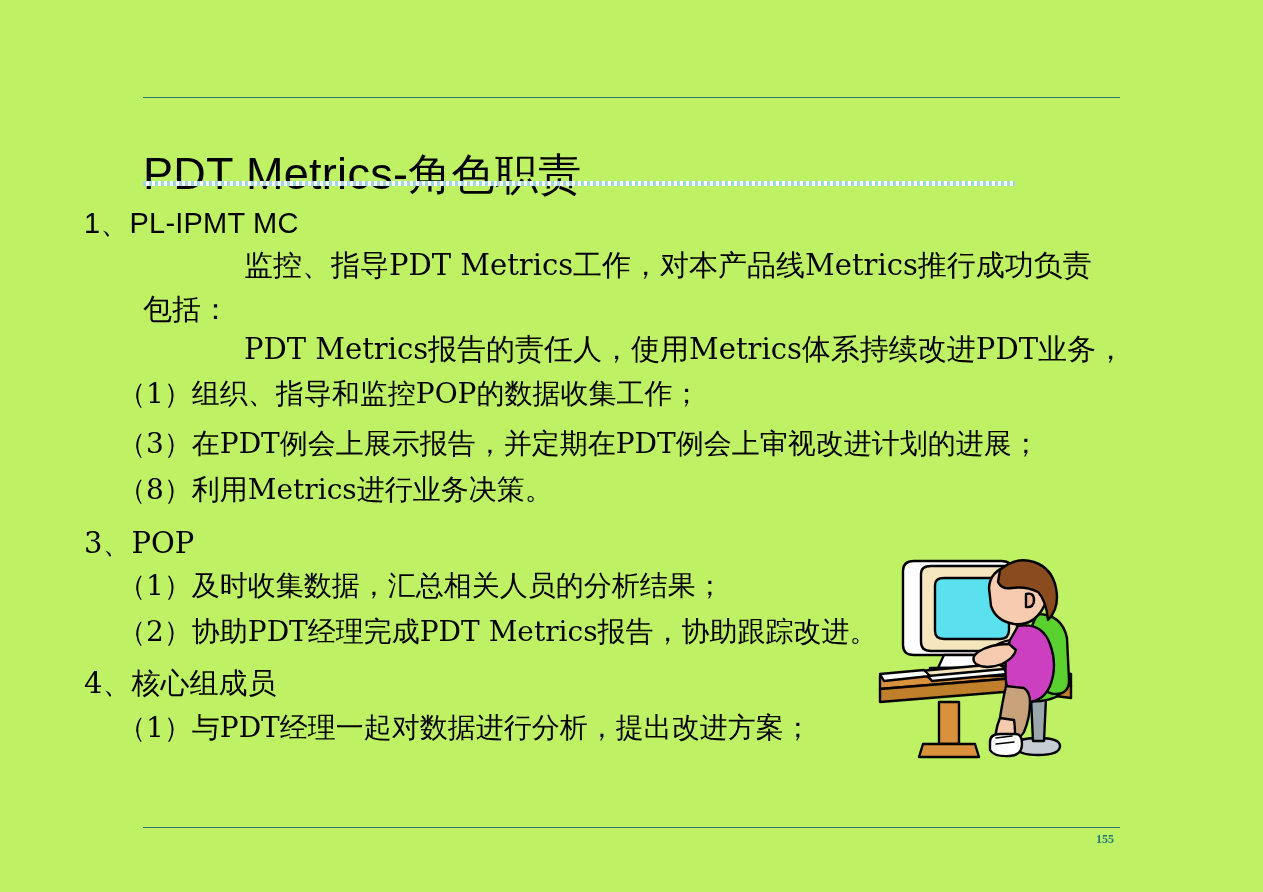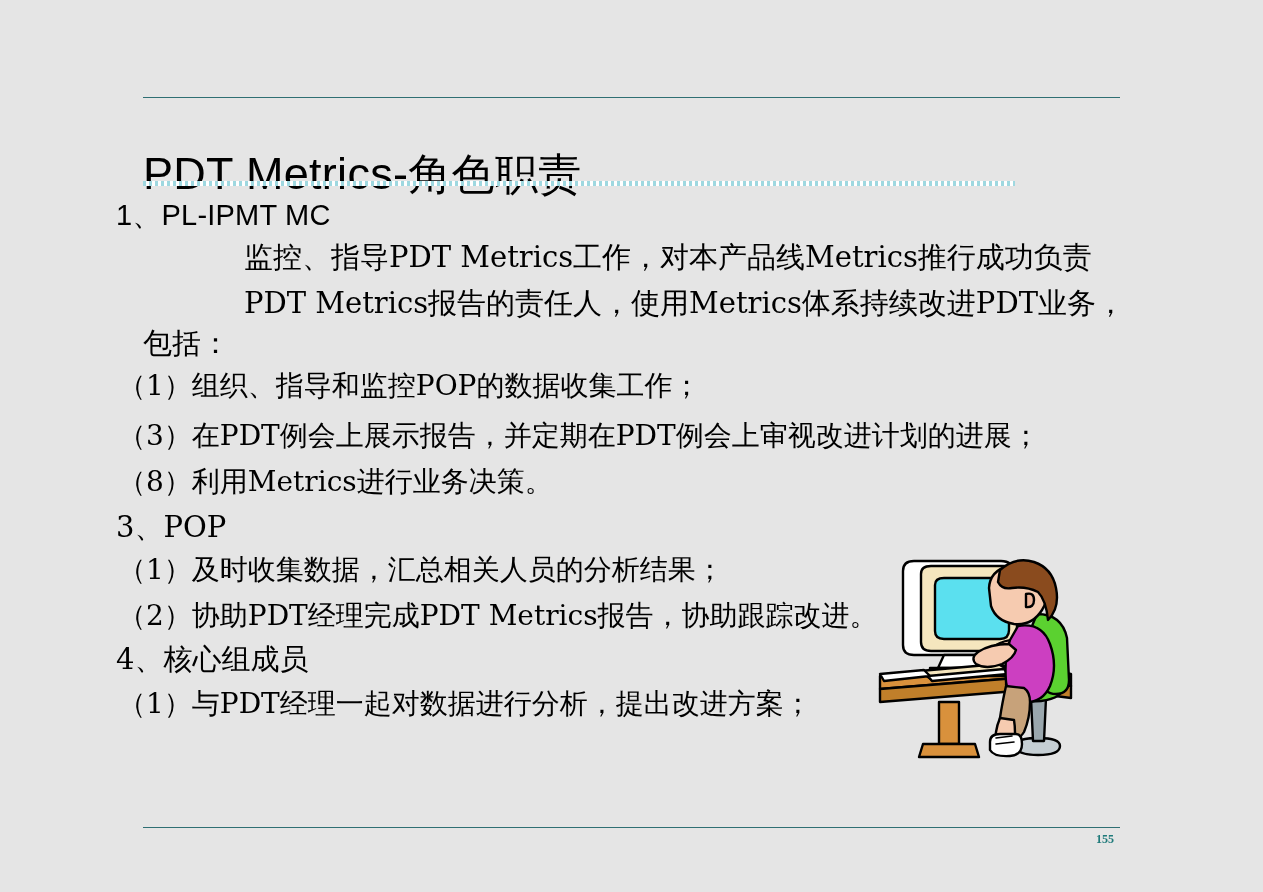--- a/index.html
+++ b/index.html
@@ -12,21 +12,21 @@
     height: 892px;
     position: relative;
     overflow: hidden;
     font-family: "Liberation Sans", "DejaVu Sans", sans-serif;
     color: #000000;
   }
 
   .slide {
     position: absolute;
     inset: 0;
-    background: #e5e5e5;
+    background: #bef264;
   }
 
   
   .top-rule {
     position: absolute;
     left: 143px;
     top: 97px;
     width: 977px;
     height: 0;
     border-top: 1.6px solid #2f6f73;
@@ -79,21 +79,22 @@
   }
   
   .ln .lat {
     font-family: "Liberation Sans", "DejaVu Sans", sans-serif;
   }
 
   
   .ln.head {
     font-size: 29px;
     line-height: 38px;
-    padding-left: 116px;
+    padding-left: 84px;
+    margin-top: 8px;
   }
   .ln.head .lat {
     font-family: "Liberation Sans", "DejaVu Sans", sans-serif;
     letter-spacing: 0.2px;
   }
 
   
   .ln.desc {
     font-size: 29px;
     line-height: 42px;
@@ -165,23 +166,23 @@
 
     <div class="sp-2"></div>
 
     <div class="ln desc">监控、指导PDT  Metrics工作，对本产品线Metrics推行成功负责</div>
 
     <div class="sp-2"></div>
 
 
     <div class="sp-2"></div>
 
+    <div class="ln cont">包括：</div>
+
     <div class="ln desc">PDT  Metrics报告的责任人，使用Metrics体系持续改进PDT业务，</div>
-
-    <div class="ln cont">包括：</div>
 
     <div class="sp-2"></div>
 
     <div class="ln item">（1）组织、指导和监控POP的数据收集工作；</div>
     <div class="sp-4"></div>
     <div class="sp-2"></div>
     <div class="ln item">（3）在PDT例会上展示报告，并定期在PDT例会上审视改进计划的进展；</div>
     <div class="sp-2"></div>
     <div class="ln item">（8）利用Metrics进行业务决策。</div>
 

